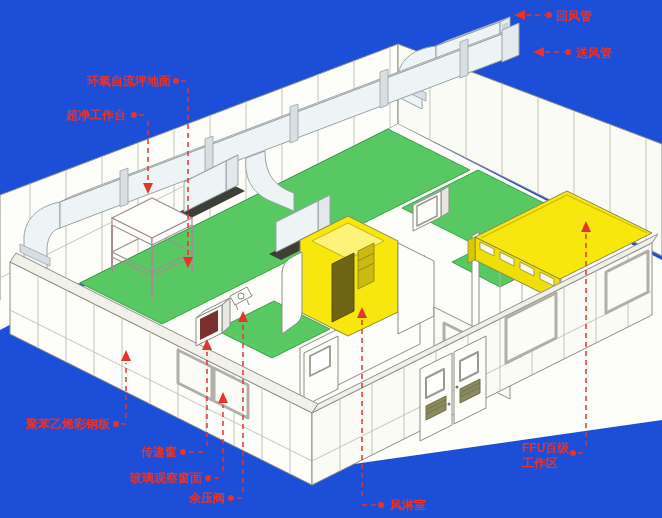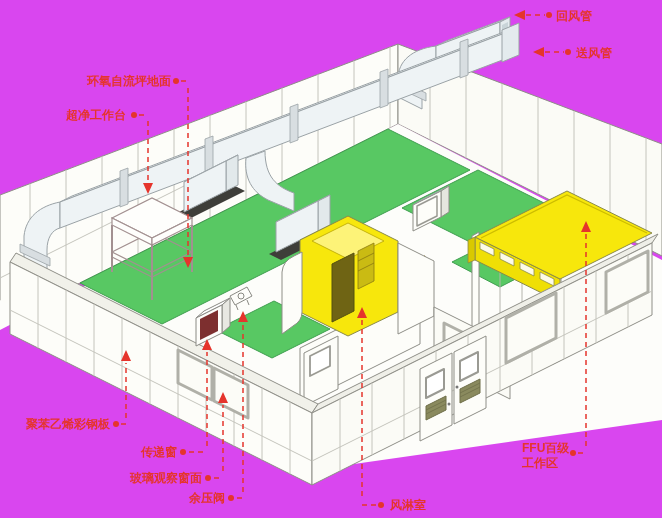--- a/index.html
+++ b/index.html
@@ -1,16 +1,16 @@
 <!DOCTYPE html>
 <html><head>
 <meta charset="utf-8">
 <style>
   html,body{margin:0;padding:0;background:#ffffff;}
-  .stage{position:relative;width:662px;height:518px;overflow:hidden;background:#d946ef;}
+  .stage{position:relative;width:662px;height:518px;overflow:hidden;background:#1d4ed8;}
   svg{display:block;}
   .lbl{font:bold 12px "Liberation Sans","DejaVu Sans",sans-serif;fill:#e5342c;}
   .ld{stroke:#e5342c;stroke-width:1.5;stroke-dasharray:5 4;fill:none;}
   .dt{fill:#e5342c;}
   .ar{fill:#e5342c;stroke:none;}
   .wall{fill:#fdfdf9;stroke:#8e8e87;stroke-width:1;}
   .seam{stroke:#c4c4bc;stroke-width:1;}
   .duct{fill:#eef3f5;stroke:#9aa2a6;stroke-width:1;}
   .ductTop{fill:#f8fbfc;stroke:#9aa2a6;stroke-width:1;}
   .flange{fill:#d8dee1;stroke:#9aa2a6;stroke-width:.8;}

